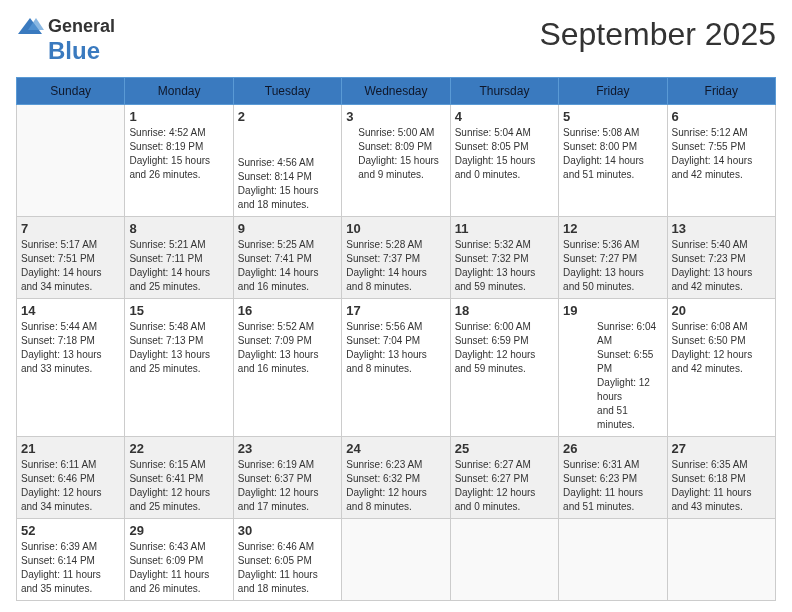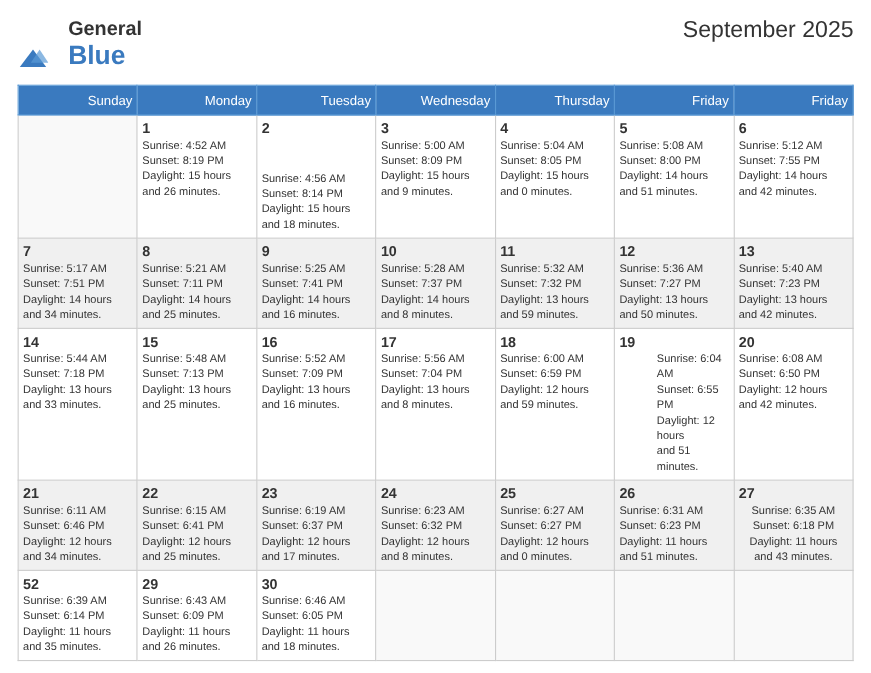--- a/index.html
+++ b/index.html
@@ -11,59 +11,59 @@
       padding: 16px;
     }
     .header {
       display: flex;
       justify-content: space-between;
       align-items: flex-start;
       margin-bottom: 12px;
     }
     .logo {
       display: flex;
-      align-items: flex-end;
-      gap: 18px;
+      align-items: flex-start;
+      gap: 4px;
     }
     .logo-text-general {
       font-size: 18px;
       font-weight: bold;
       color: #333;
     }
     .logo-text-blue {
       font-size: 24px;
       font-weight: bold;
       color: #3a7abf;
     }
     .logo-icon {
       width: 28px;
       height: 22px;
     }
     .title-block {
       text-align: right;
     }
     .month-title {
-      font-size: 21px;
+      font-size: 32px;
       font-weight: normal;
       color: #333;
     }
     .subtitle {
       font-size: 14px;
       color: #555;
     }
     table {
       width: 100%;
       border-collapse: collapse;
       font-size: 11px;
     }
     thead tr th {
       background-color: #3a7abf;
-      color: #ffffff;
+      color: #0f172a;
       padding: 6px 4px;
-      text-align: right;
+      text-align: center;
       font-size: 12px;
       font-weight: normal;
       border: 1px solid #5a9ad5;
     }
     tbody tr td {
       border: 1px solid #ccc;
       vertical-align: top;
       padding: 4px;
       height: 80px;
       width: 107px;
@@ -130,21 +130,21 @@
         </td>
         <td>
           <span class="day-num">2</span>
           <div class="day-info" style="white-space: pre-wrap; margin-top: 32px;">Sunrise: 4:56 AM
 Sunset: 8:14 PM
 Daylight: 15 hours
 and 18 minutes.</div>
         </td>
         <td>
           <span class="day-num">3</span>
-          <div class="day-info" style="white-space: pre-wrap;">Sunrise: 5:00 AM
+          <div class="day-info" style="white-space: pre-wrap; margin-left: 12px;">Sunrise: 5:00 AM
 Sunset: 8:09 PM
 Daylight: 15 hours
 and 9 minutes.</div>
         </td>
         <td>
           <span class="day-num">4</span>
           <div class="day-info" style="white-space: pre-wrap;">Sunrise: 5:04 AM
 Sunset: 8:05 PM
 Daylight: 15 hours
 and 0 minutes.</div>
@@ -304,21 +304,21 @@
         </td>
         <td>
           <span class="day-num">26</span>
           <div class="day-info" style="white-space: pre-wrap;">Sunrise: 6:31 AM
 Sunset: 6:23 PM
 Daylight: 11 hours
 and 51 minutes.</div>
         </td>
         <td>
           <span class="day-num">27</span>
-          <div class="day-info" style="white-space: pre-wrap; text-align: center;">Sunrise: 6:35 AM
+          <div class="day-info" style="white-space: pre-wrap;">Sunrise: 6:35 AM
 Sunset: 6:18 PM
 Daylight: 11 hours
 and 43 minutes.</div>
         </td>
       </tr>
       <tr>
         <td>
           <span class="day-num">52</span>
           <div class="day-info" style="white-space: pre-wrap;">Sunrise: 6:39 AM
 Sunset: 6:14 PM

